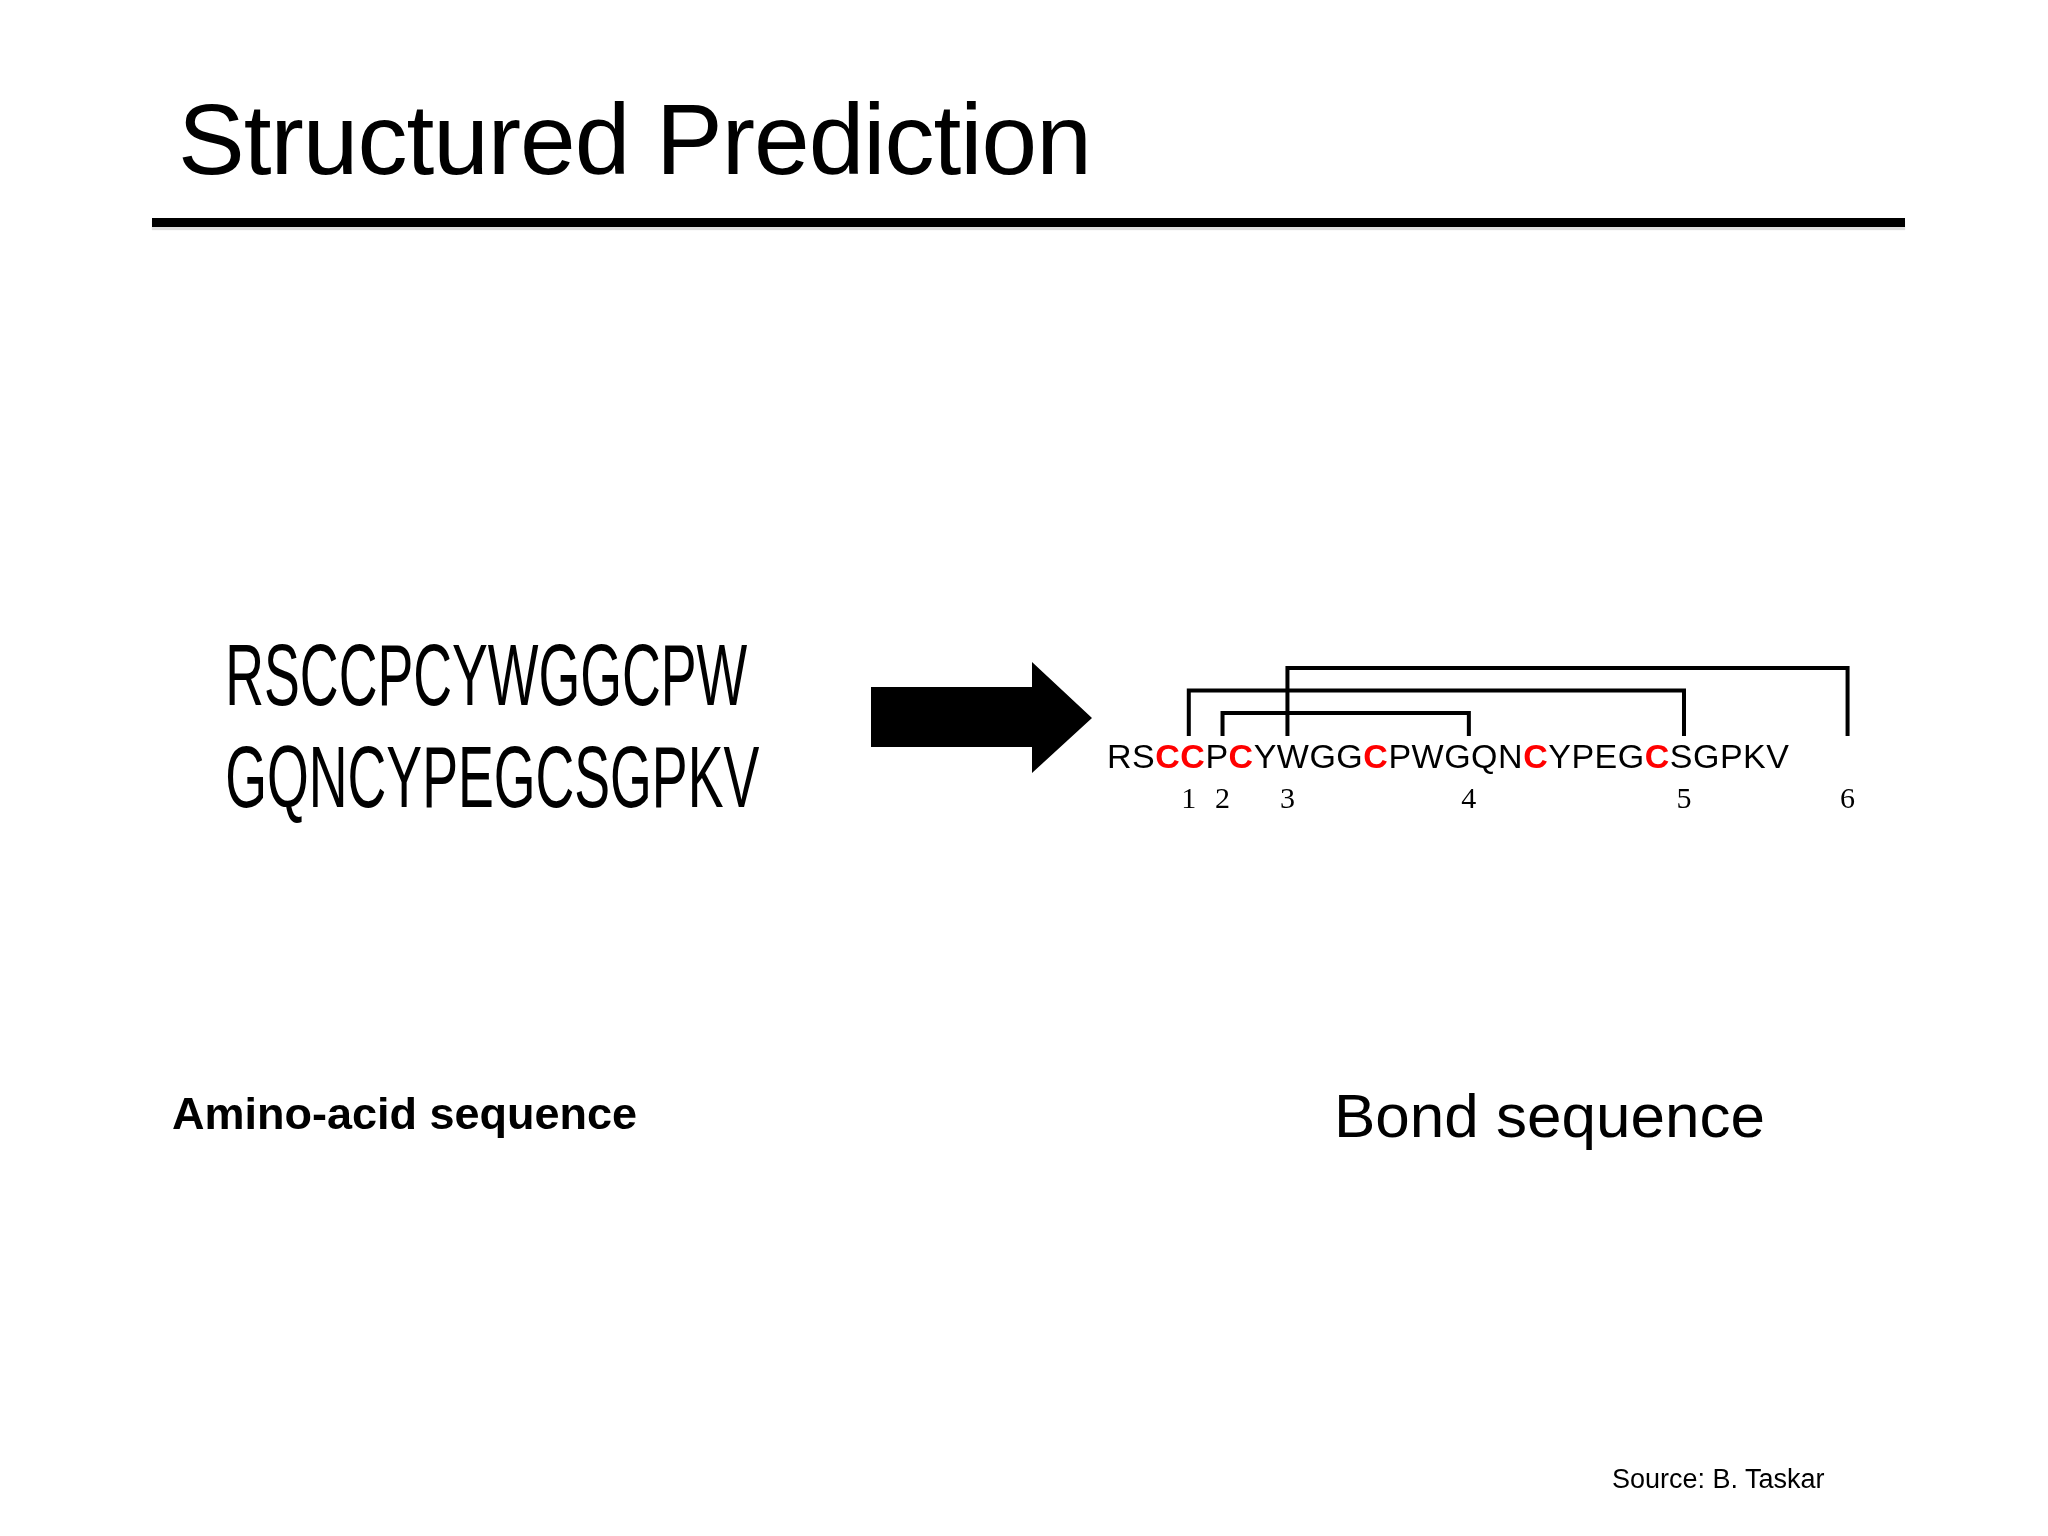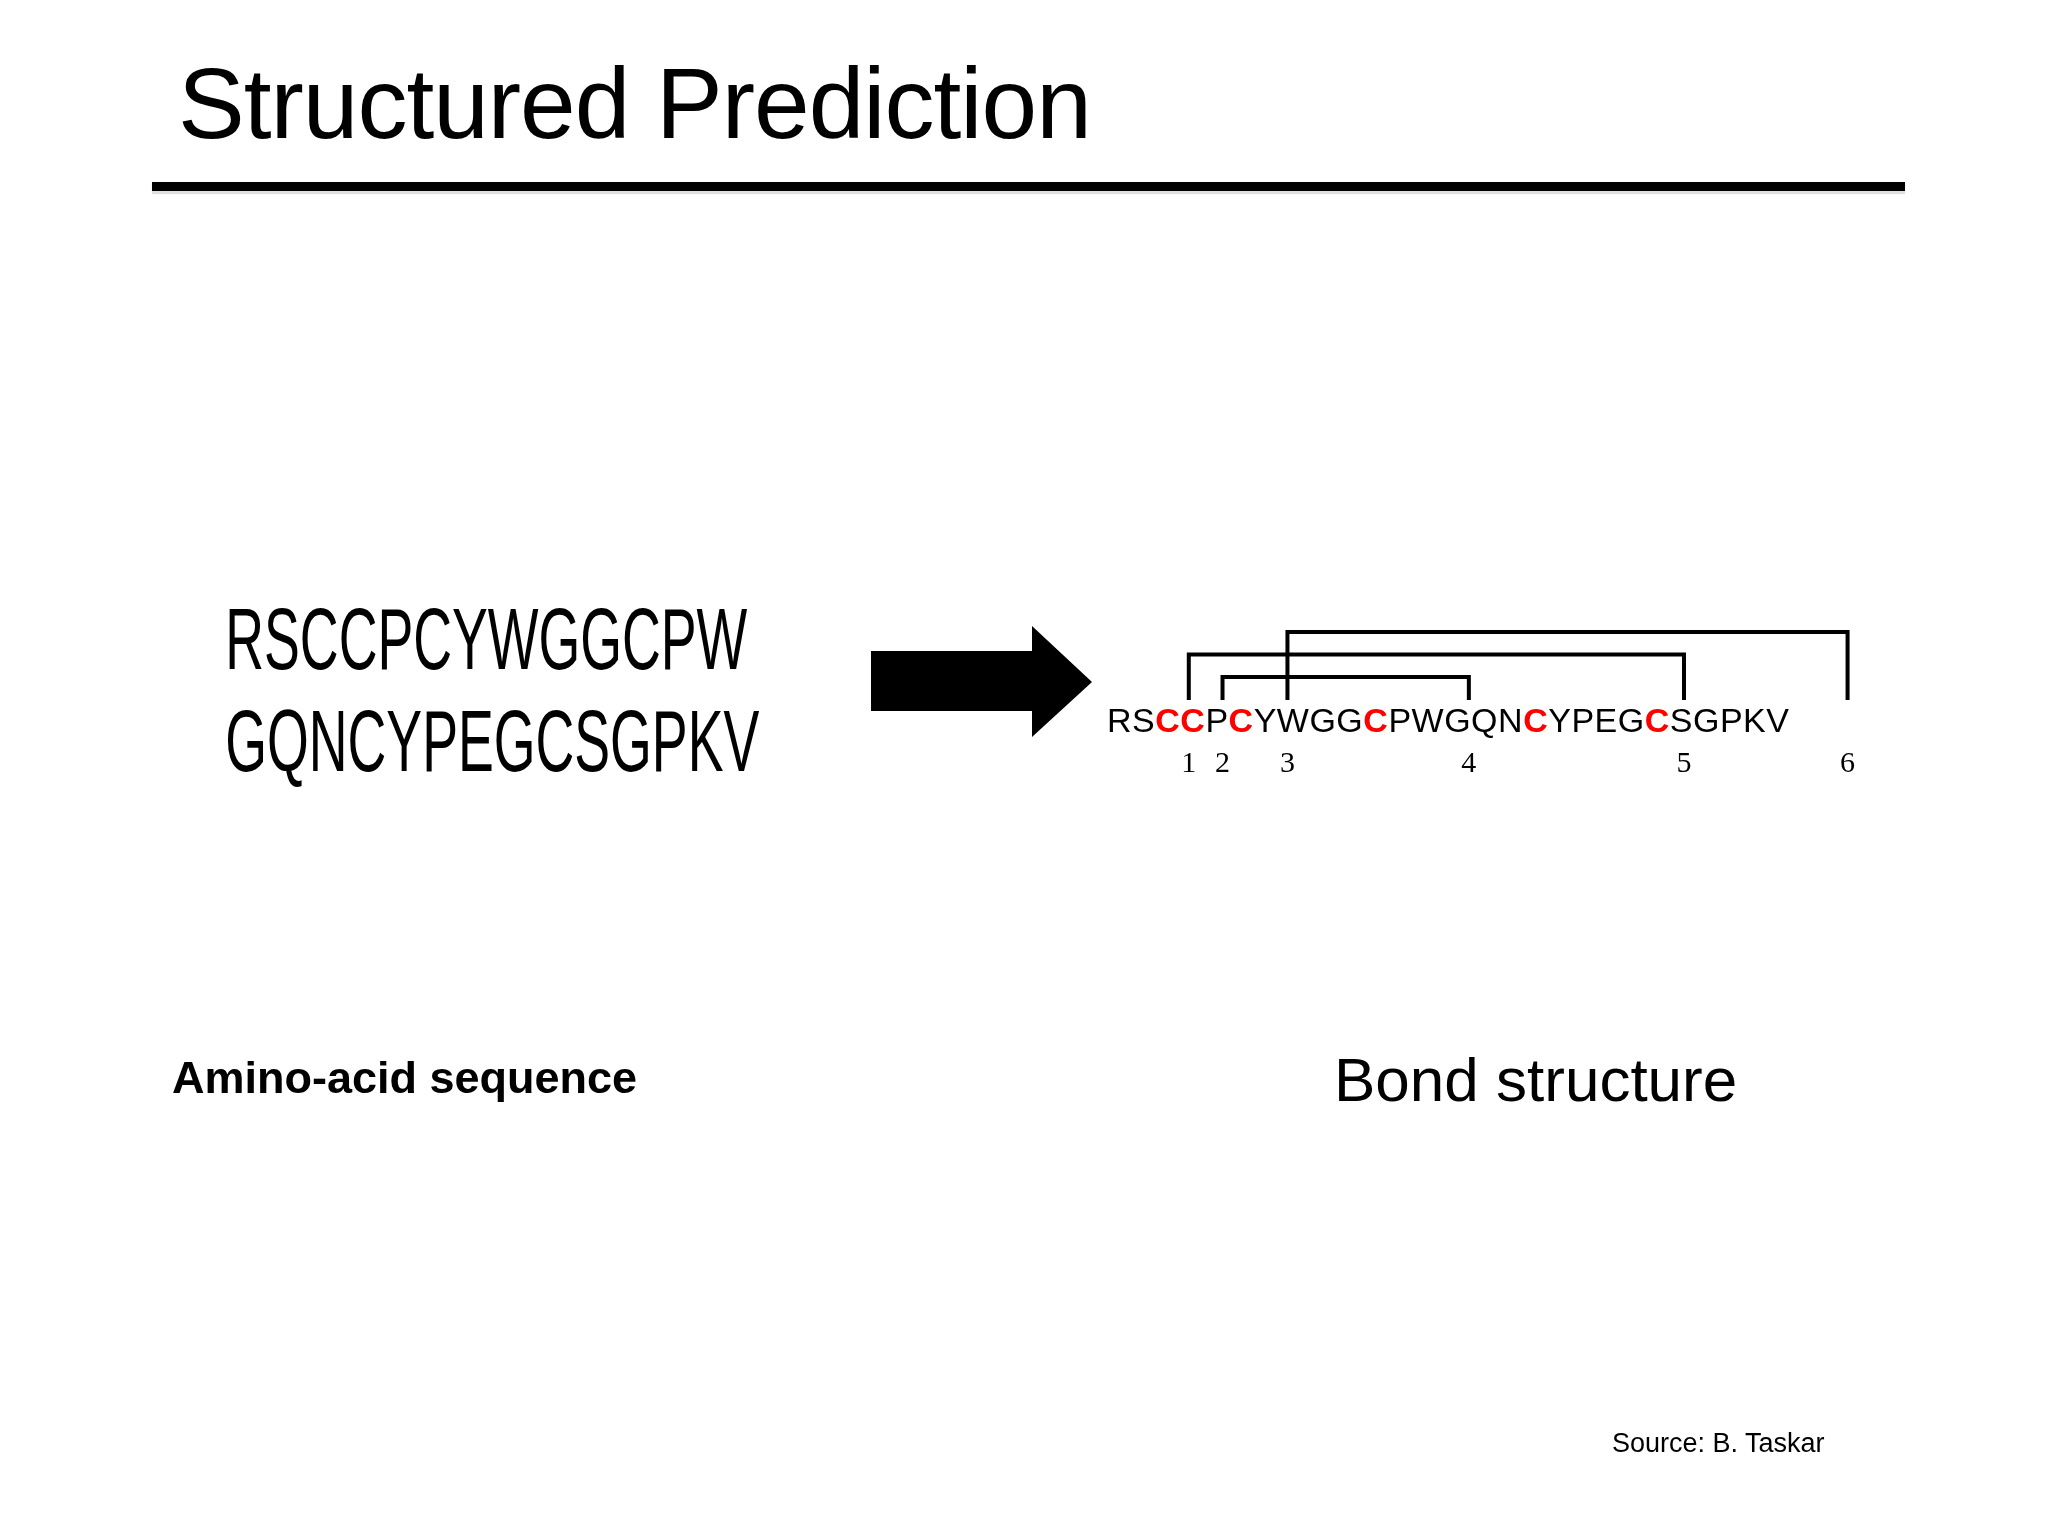--- a/index.html
+++ b/index.html
@@ -4,21 +4,21 @@
 <style>
   * { margin: 0; padding: 0; box-sizing: border-box; }
   html, body { background: #ffffff; }
   body {
     width: 2048px; height: 1536px;
     position: relative;
     font-family: "Liberation Sans", sans-serif;
     color: #000;
     overflow: hidden;
   }
-  .slide { position: absolute; inset: 0; background: #fff; }
+  .slide { position: absolute; inset: 0; background: #fff; margin-top: 36px; }
 
   .title {
     position: absolute; left: 178px; top: 48px;
     font-size: 100px; line-height: 1.1;
     letter-spacing: -1px; color: #000;
     white-space: nowrap;
   }
   .title-rule {
     position: absolute; left: 152px; top: 182px;
     width: 1753px; height: 9px; background: #000;
@@ -95,16 +95,16 @@
     <div class="bond-seq"><span>R</span><span>S</span><span class="cys">C</span><span class="cys">C</span><span>P</span><span class="cys">C</span><span>Y</span><span>W</span><span>G</span><span>G</span><span class="cys">C</span><span>P</span><span>W</span><span>G</span><span>Q</span><span>N</span><span class="cys">C</span><span>Y</span><span>P</span><span>E</span><span>G</span><span class="cys">C</span><span>S</span><span>G</span><span>P</span><span>K</span><span>V</span></div>
   <div class="cysnum" style="left: 98.7891px;">1</div>
       <div class="cysnum" style="left: 132.523px;">2</div>
       <div class="cysnum" style="left: 197.445px;">3</div>
       <div class="cysnum" style="left: 378.852px;">4</div>
       <div class="cysnum" style="left: 593.992px;">5</div>
       <div class="cysnum" style="left: 757.57px;">6</div>
     </div>
 
   <div class="label-amino">Amino-acid sequence</div>
-  <div class="label-bond">Bond structure</div>
+  <div class="label-bond">Bond sequence</div>
   <div class="source">Source: B. Taskar</div>
 
 </div>
 
 </body></html>

